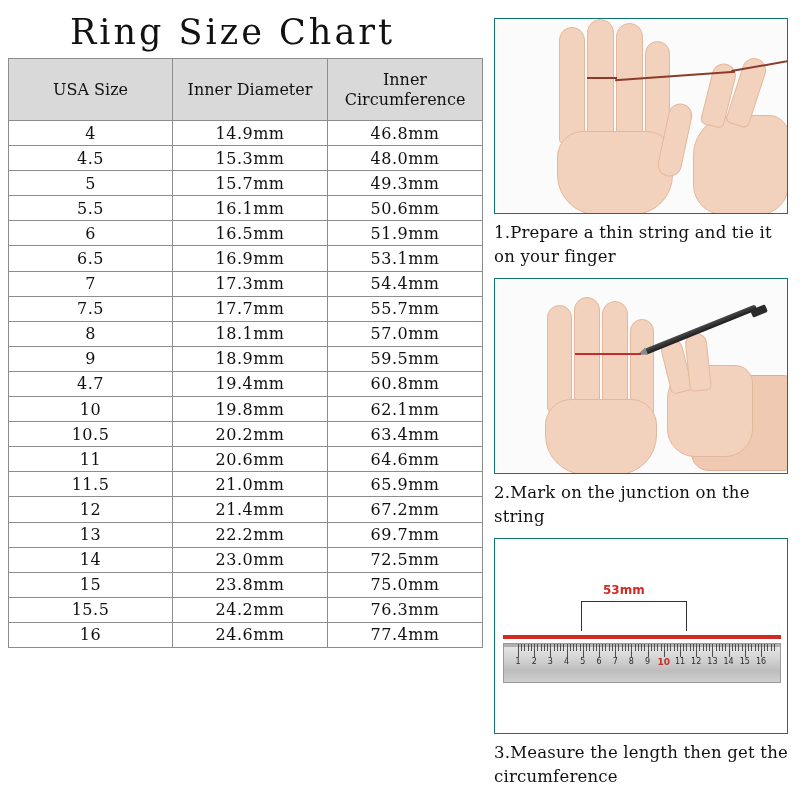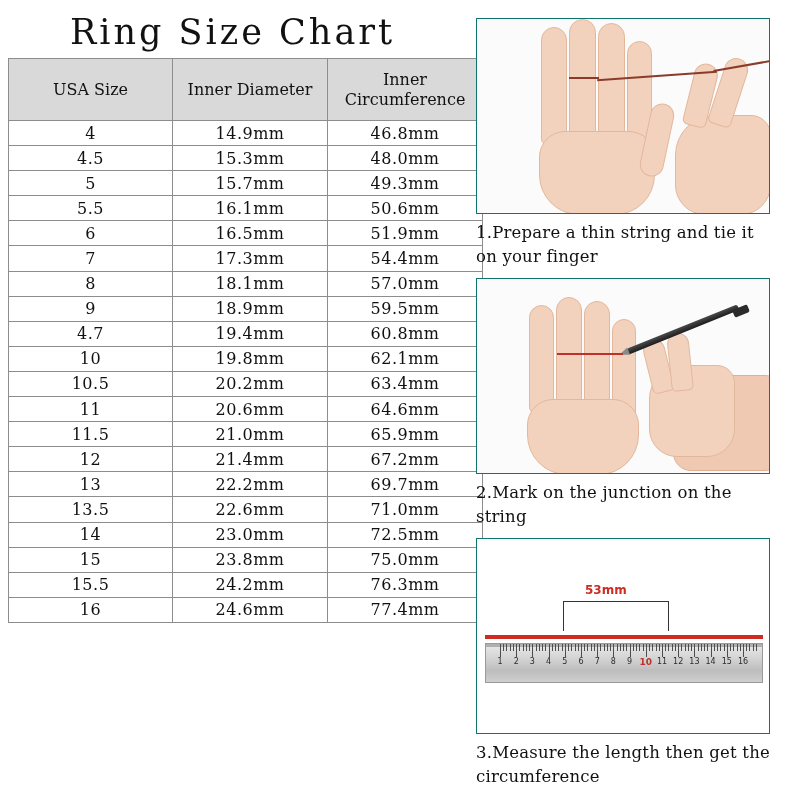--- a/index.html
+++ b/index.html
@@ -59,21 +59,21 @@
     padding: 0;
     letter-spacing: 0.5px;
   }
   table.size-table col.c1 { width: 164px; }
   table.size-table col.c2 { width: 155px; }
   table.size-table col.c3 { width: 155px; }
 
   
   .right {
     position: absolute;
-    left: 476px; top: 0;
+    left: 494px; top: 0;
     width: 304px;
     height: 800px;
   }
   .step {
     position: absolute;
     left: 0;
     width: 300px;
   }
   .step-1 { top: 18px; }
   .step-2 { top: 278px; }
@@ -256,25 +256,35 @@
             <td>5.5</td>
             <td>16.1mm</td>
             <td>50.6mm</td>
           </tr>
           <tr>
             <td>6</td>
             <td>16.5mm</td>
             <td>51.9mm</td>
           </tr>
           <tr>
+            <td>6.5</td>
+            <td>16.9mm</td>
+            <td>53.1mm</td>
+          </tr>
+          <tr>
             <td>7</td>
             <td>17.3mm</td>
             <td>54.4mm</td>
           </tr>
           <tr>
+            <td>7.5</td>
+            <td>17.7mm</td>
+            <td>55.7mm</td>
+          </tr>
+          <tr>
             <td>8</td>
             <td>18.1mm</td>
             <td>57.0mm</td>
           </tr>
           <tr>
             <td>9</td>
             <td>18.9mm</td>
             <td>59.5mm</td>
           </tr>
           <tr>
@@ -304,25 +314,20 @@
           </tr>
           <tr>
             <td>12</td>
             <td>21.4mm</td>
             <td>67.2mm</td>
           </tr>
           <tr>
             <td>13</td>
             <td>22.2mm</td>
             <td>69.7mm</td>
-          </tr>
-          <tr>
-            <td>13.5</td>
-            <td>22.6mm</td>
-            <td>71.0mm</td>
           </tr>
           <tr>
             <td>14</td>
             <td>23.0mm</td>
             <td>72.5mm</td>
           </tr>
           <tr>
             <td>15</td>
             <td>23.8mm</td>
             <td>75.0mm</td>

